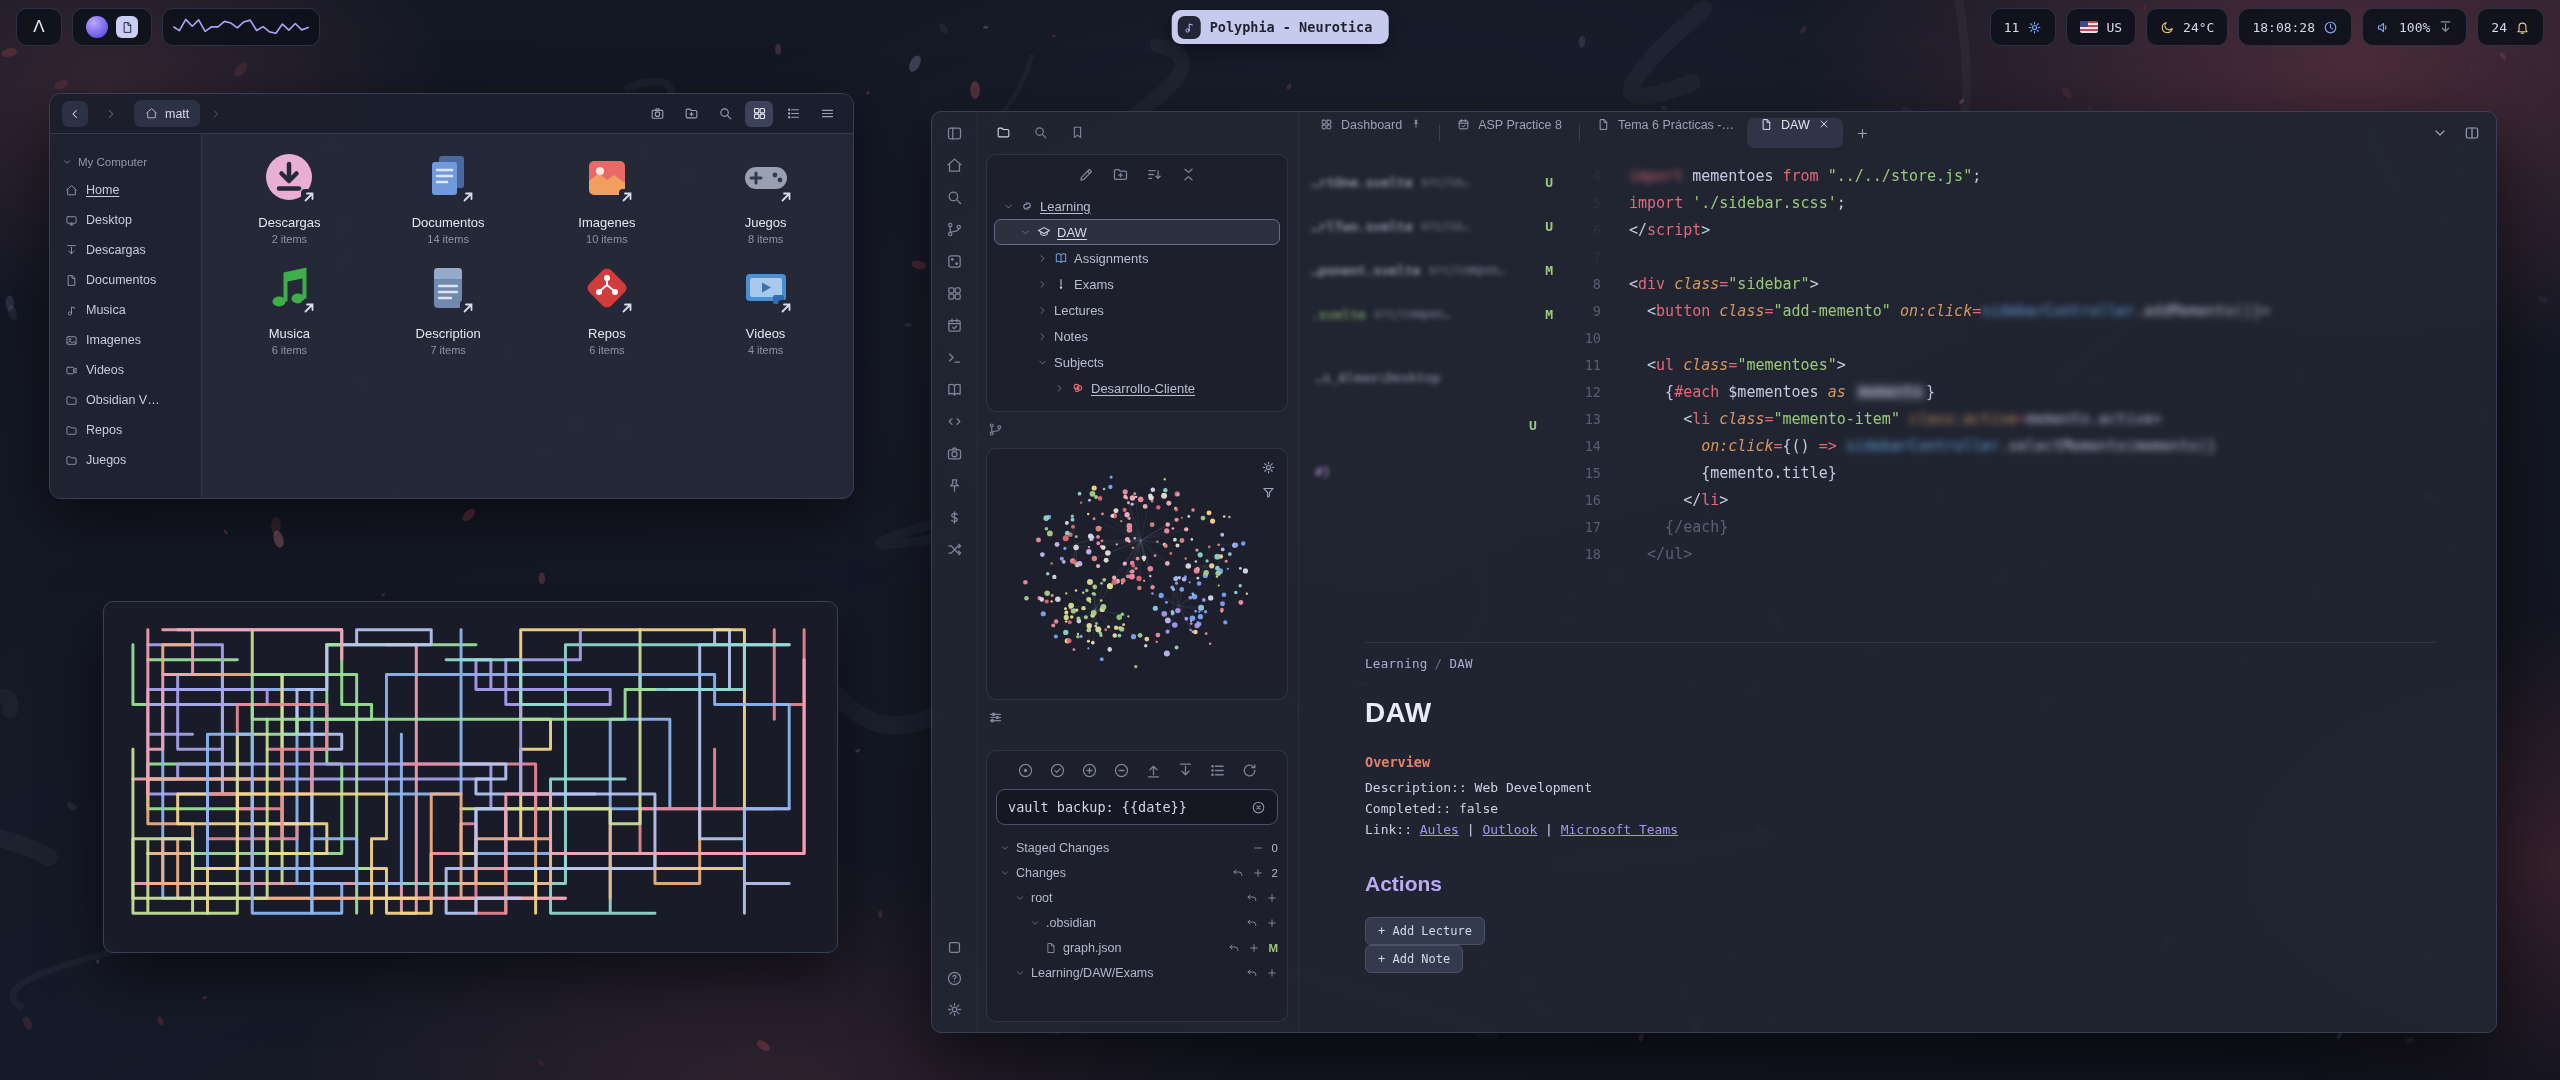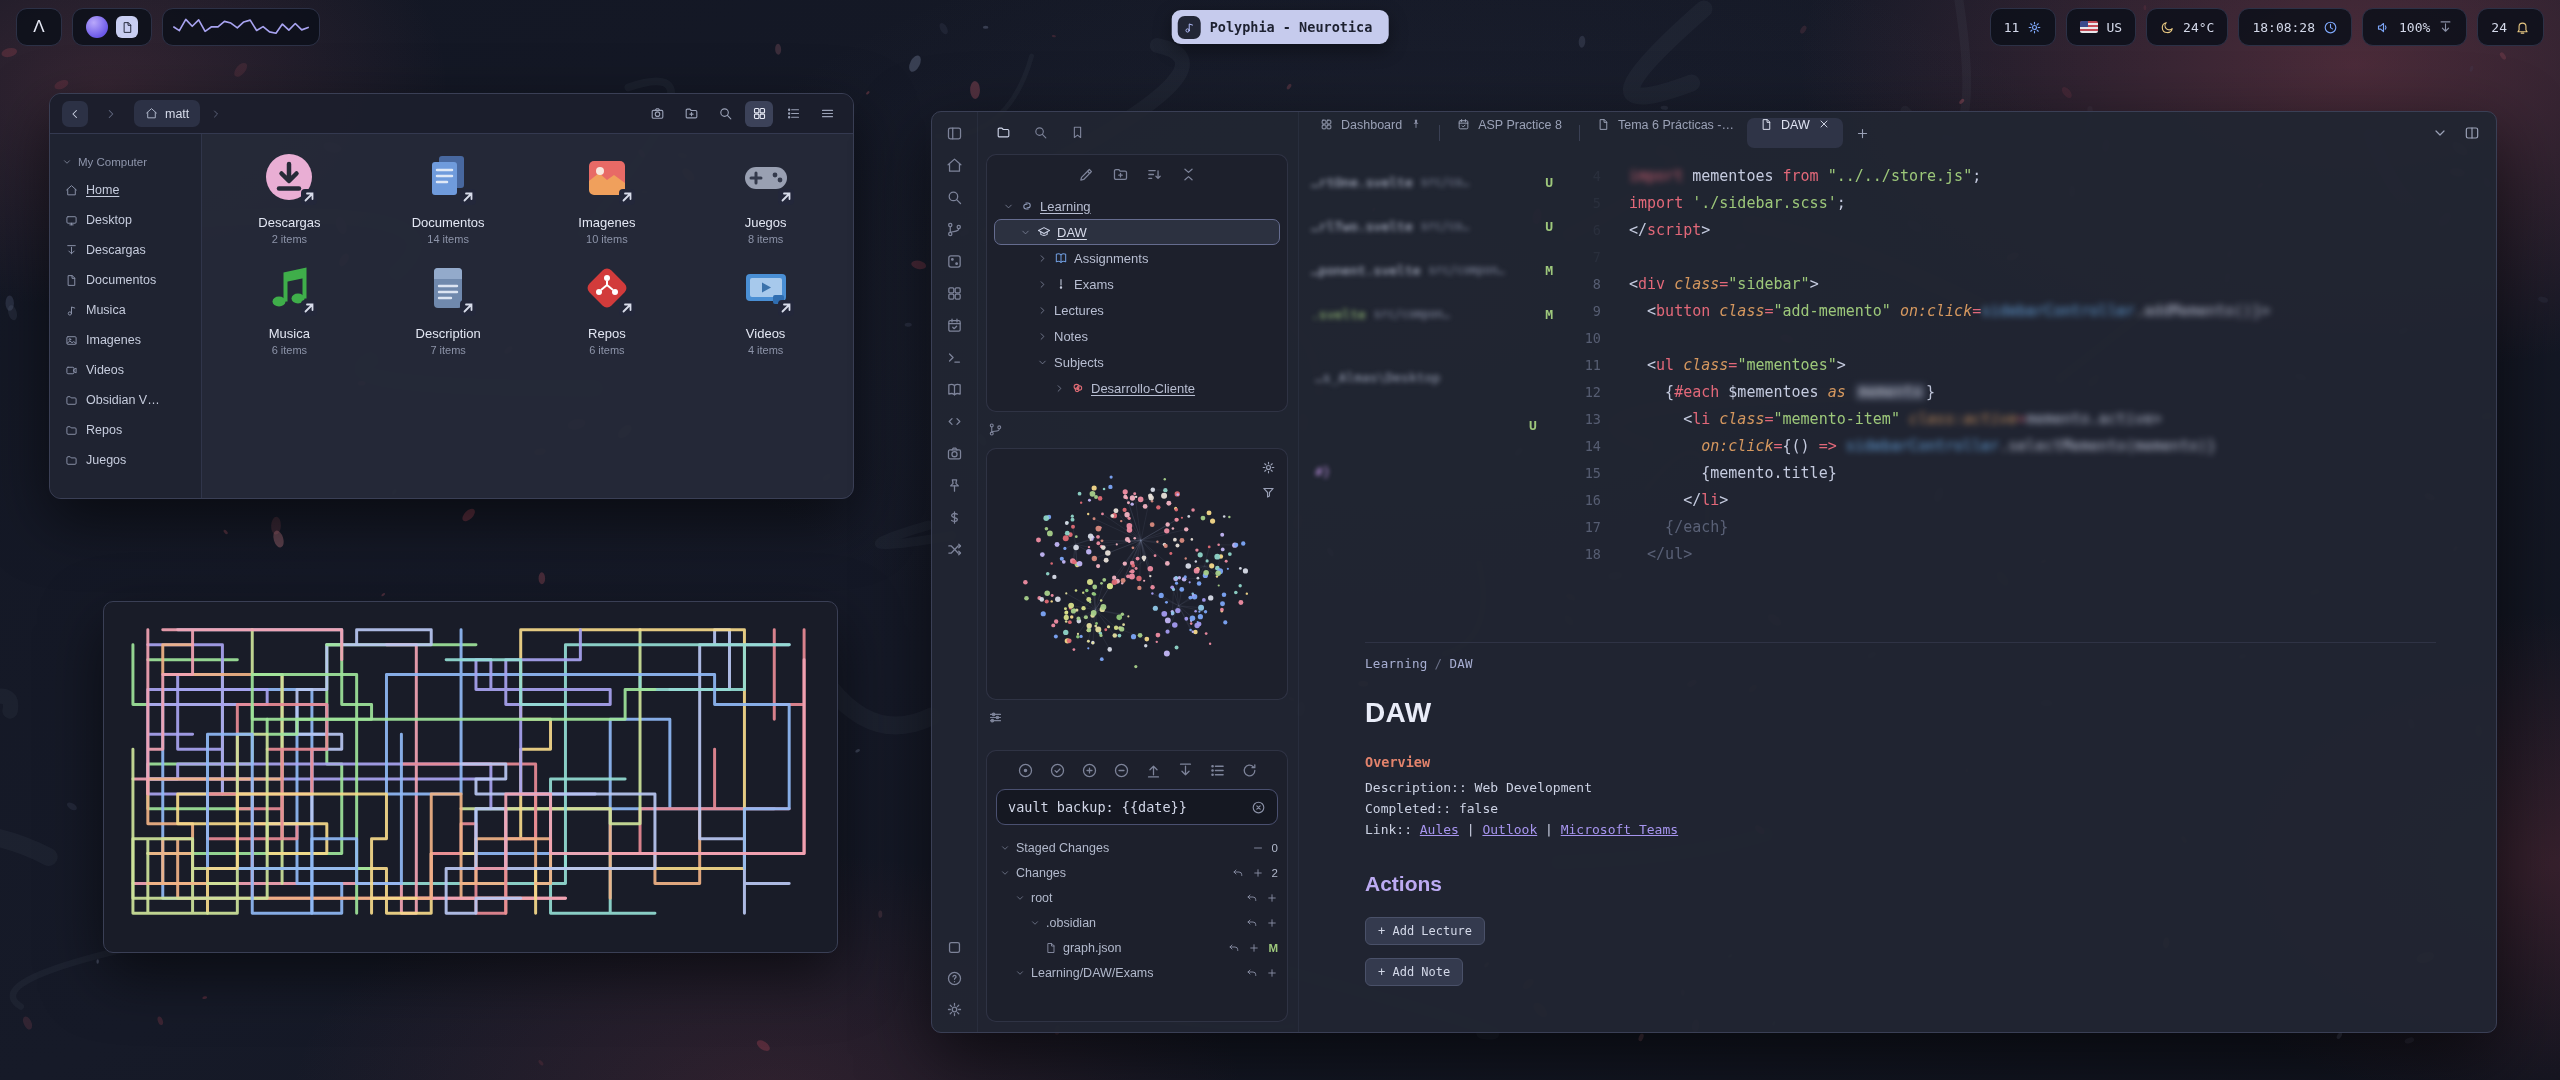--- a/index.html
+++ b/index.html
@@ -144,21 +144,21 @@
 .f3{left:16px;top:310px;color:#b58bd8;filter:blur(2px)}
 .npv{position:absolute;left:66px;right:60px;top:488px;bottom:0;border-top:1px solid rgba(70,76,100,.4);padding-top:13px;font-family:"DejaVu Sans Mono",monospace}
 .crumbs{font-size:12.5px;color:#a7aed2;letter-spacing:.3px}
 .crumbs .citem{cursor:pointer}
 .crumbs .csep{color:#6a7088;margin:0 7px}
 .npv h1{font-family:"Liberation Sans",sans-serif;font-size:28px;color:#e9ecf8;margin:26px 0 0;font-weight:bold;letter-spacing:.4px}
 .ov{margin-top:25px;font-size:13.5px;font-weight:bold;color:#e2836c}
 #props{margin-top:7px;font-size:13px;line-height:21px;color:#ccd2e4}
 .plink{color:#a795ef;text-decoration:underline;cursor:pointer}
 .act{font-family:"Liberation Sans",sans-serif;margin-top:32px;font-size:21px;color:#bcaaf2;font-weight:bold}
-.abtn{display:block;margin-top:13px;background:#343a4e;border:1px solid #4a5169;color:#d3d8e8;font-size:12px;font-family:"DejaVu Sans Mono",monospace;border-radius:6px;padding:6px 12px;cursor:pointer}
+.abtn{display:block;background:#343a4e;border:1px solid #4a5169;color:#d3d8e8;font-size:12px;font-family:"DejaVu Sans Mono",monospace;border-radius:6px;padding:6px 12px;cursor:pointer}
 .abtn:first-of-type{margin-top:21px}
 </style>
 </head>
 <body>
 
 <div class="desktop">
 <svg id="wall">
       <path d="M1765.8237719535828 834.5627351570874 q -84.07109691761434 24.635764444246888 -207.43139937985688 27.649482060223818" stroke="#9aa4bf" stroke-opacity="0.06" stroke-width="14.08143143961206" fill="none" stroke-linecap="round"></path>
       <path d="M1172.7467840909958 978.0712202377617 q -81.17130829486996 55.97268287092447 120.3064062865451 48.16801606211811" stroke="#9aa4bf" stroke-opacity="0.06" stroke-width="4.193499886896461" fill="none" stroke-linecap="round"></path>
       <path d="M1191.4276045560837 324.49147721752524 q 118.96493488457054 -42.37682414241135 127.64858501031995 67.04499043989927" stroke="#9aa4bf" stroke-opacity="0.06" stroke-width="7.55009337561205" fill="none" stroke-linecap="round"></path>

